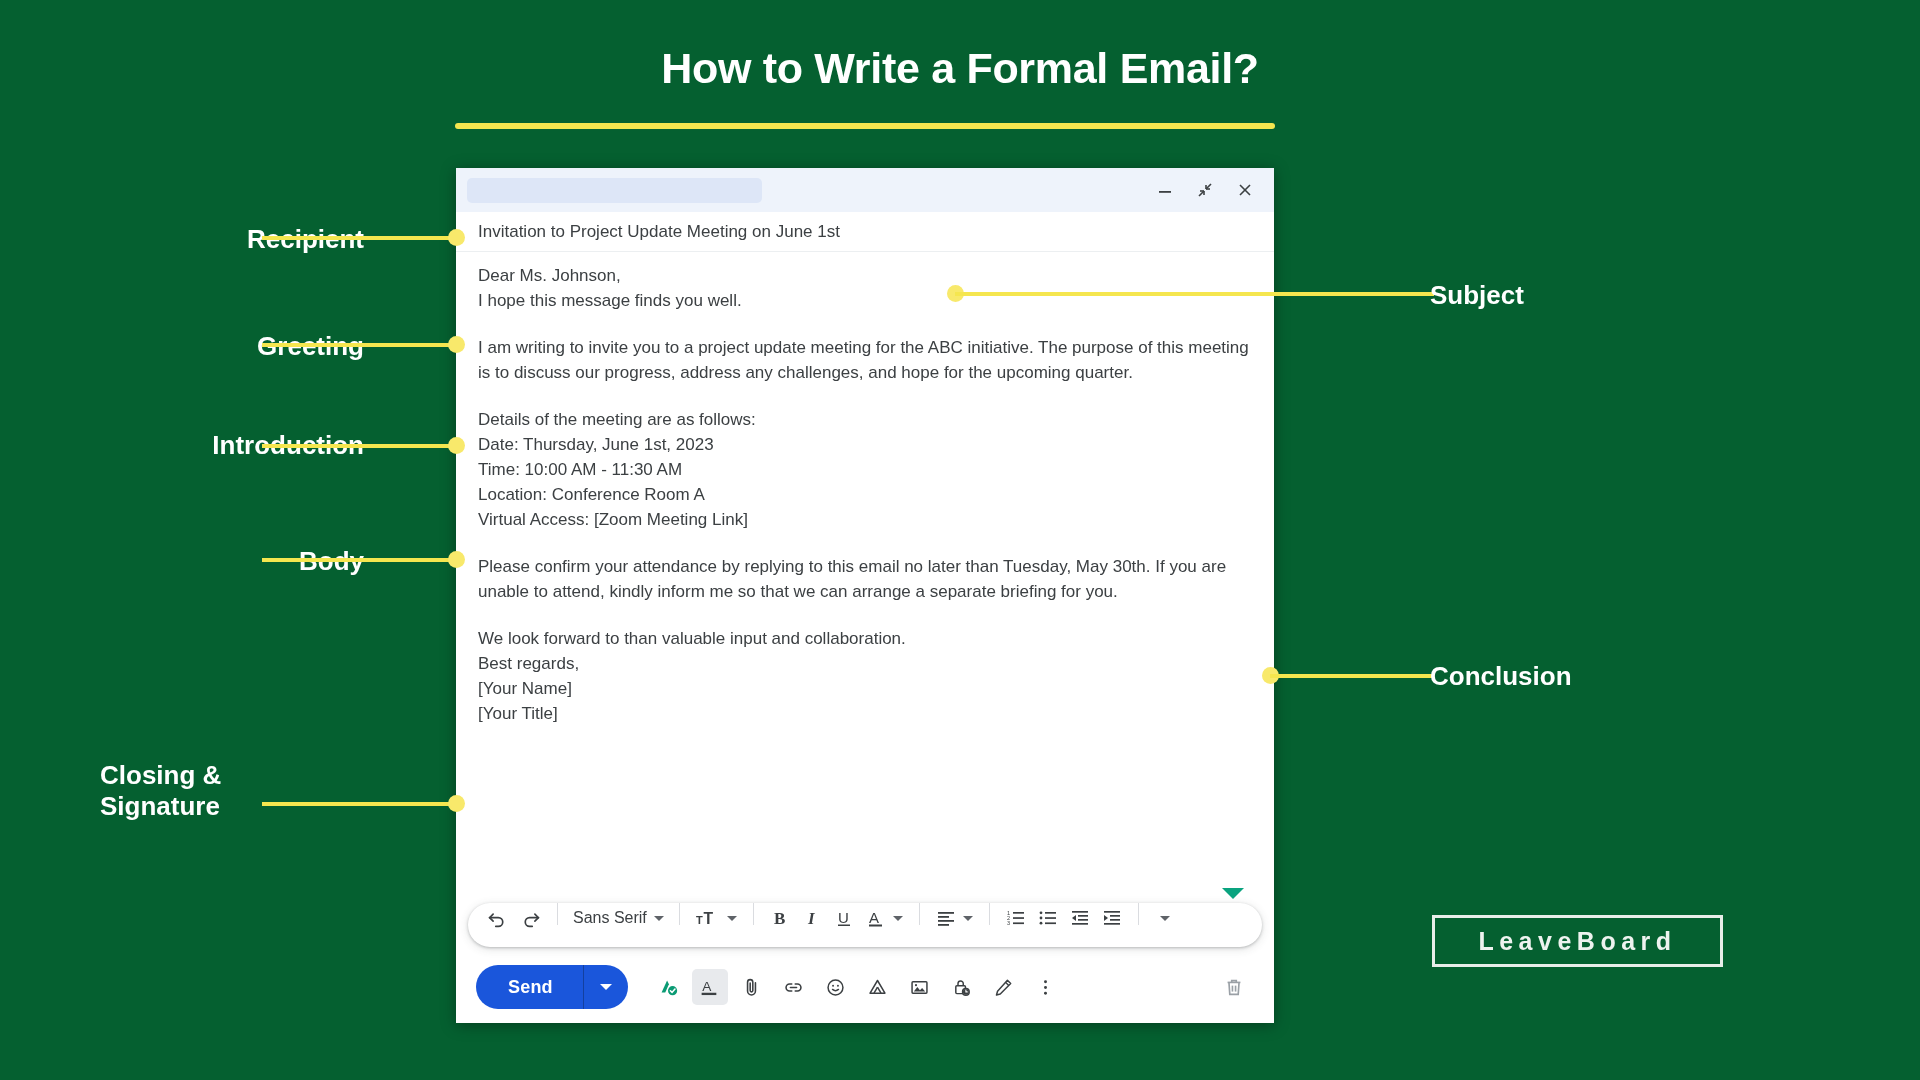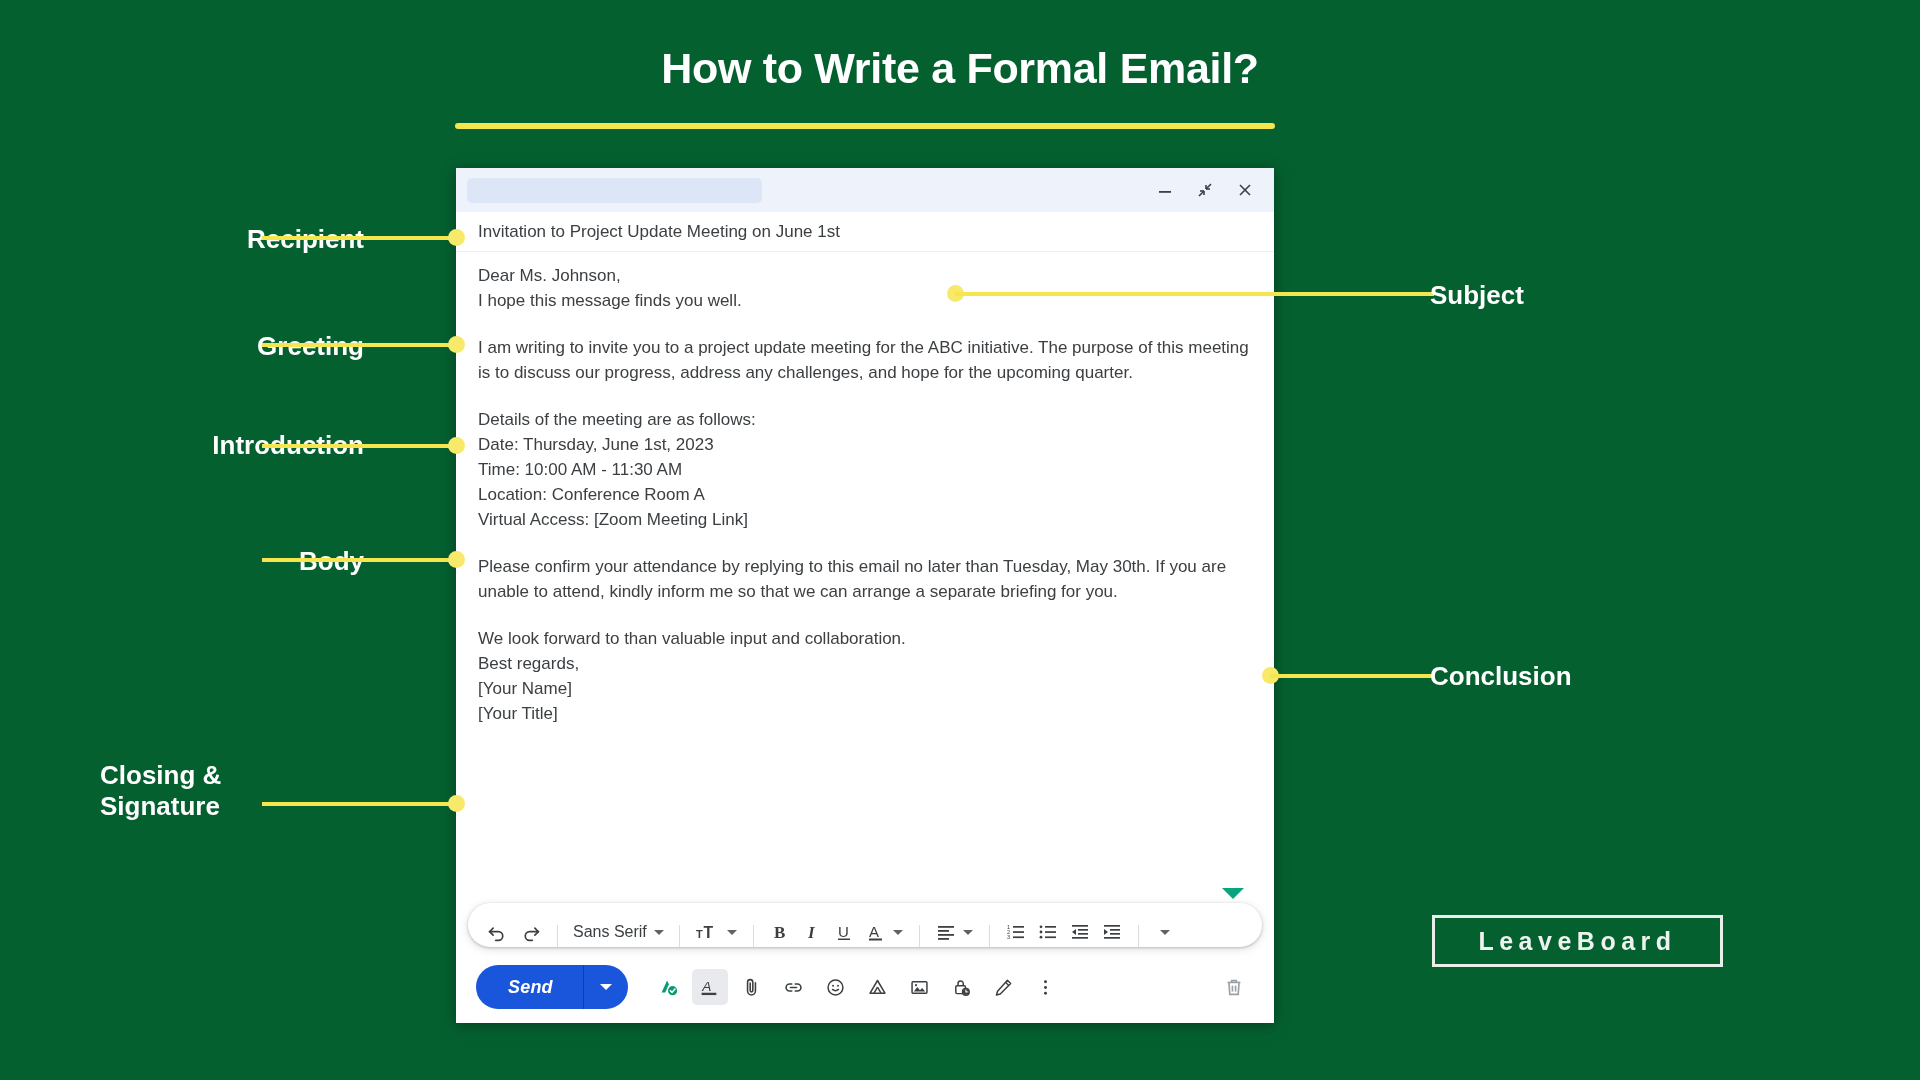--- a/index.html
+++ b/index.html
@@ -61,34 +61,34 @@
     position: absolute; right: 30px; bottom: 4px;
     width: 0; height: 0; border-left: 11px solid transparent;
     border-right: 11px solid transparent; border-top: 11px solid #0aa37f;
   }
 
   
   .fmt-bar {
     margin: 0 12px 4px 12px; height: 44px;
     border-radius: 22px; background: #ffffff;
     box-shadow: 0 1px 3px rgba(60,64,67,0.30), 0 2px 8px 1px rgba(60,64,67,0.12);
-    display: flex; align-items: flex-end; padding: 0 14px; gap: 2px;
+    display: flex; align-items: flex-start; padding: 0 14px; gap: 2px;
     flex: 0 0 auto;
   }
   .tb { height: 30px; min-width: 30px; display: flex; align-items: center; justify-content: center;
         color: #3c4043; cursor: pointer; border-radius: 4px; padding: 0 5px; }
   .tb.txt { font-size: 16px; color: #3c4043; padding: 0 4px; }
   .sep { width: 1px; height: 22px; background: #dadce0; margin: 0 9px; }
   .caret { width: 0; height: 0; border-left: 5px solid transparent; border-right: 5px solid transparent;
            border-top: 5px solid #5f6368; margin-left: 7px; }
 
   
   .act-bar {
     height: 72px; display: flex; align-items: center;
-    padding: 0 22px 0 20px; gap: 0; flex: 0 0 auto; font-style: italic;
+    padding: 0 22px 0 20px; gap: 0; flex: 0 0 auto;
   }
   .send-wrap {
     display: flex; align-items: center; background: #1a56db; border-radius: 22px;
     height: 44px; color: #fff; cursor: pointer; overflow: hidden;
   }
   .send-label { padding: 0 30px 0 32px; font-size: 18px; font-weight: bold; letter-spacing: .2px; }
   .send-div { width: 1px; height: 44px; background: #13409f; }
   .send-caret-box { width: 44px; height: 44px; display: flex; align-items: center; justify-content: center; }
   .send-caret { width: 0; height: 0; border-left: 6px solid transparent; border-right: 6px solid transparent;
                 border-top: 6px solid #ffffff; }

